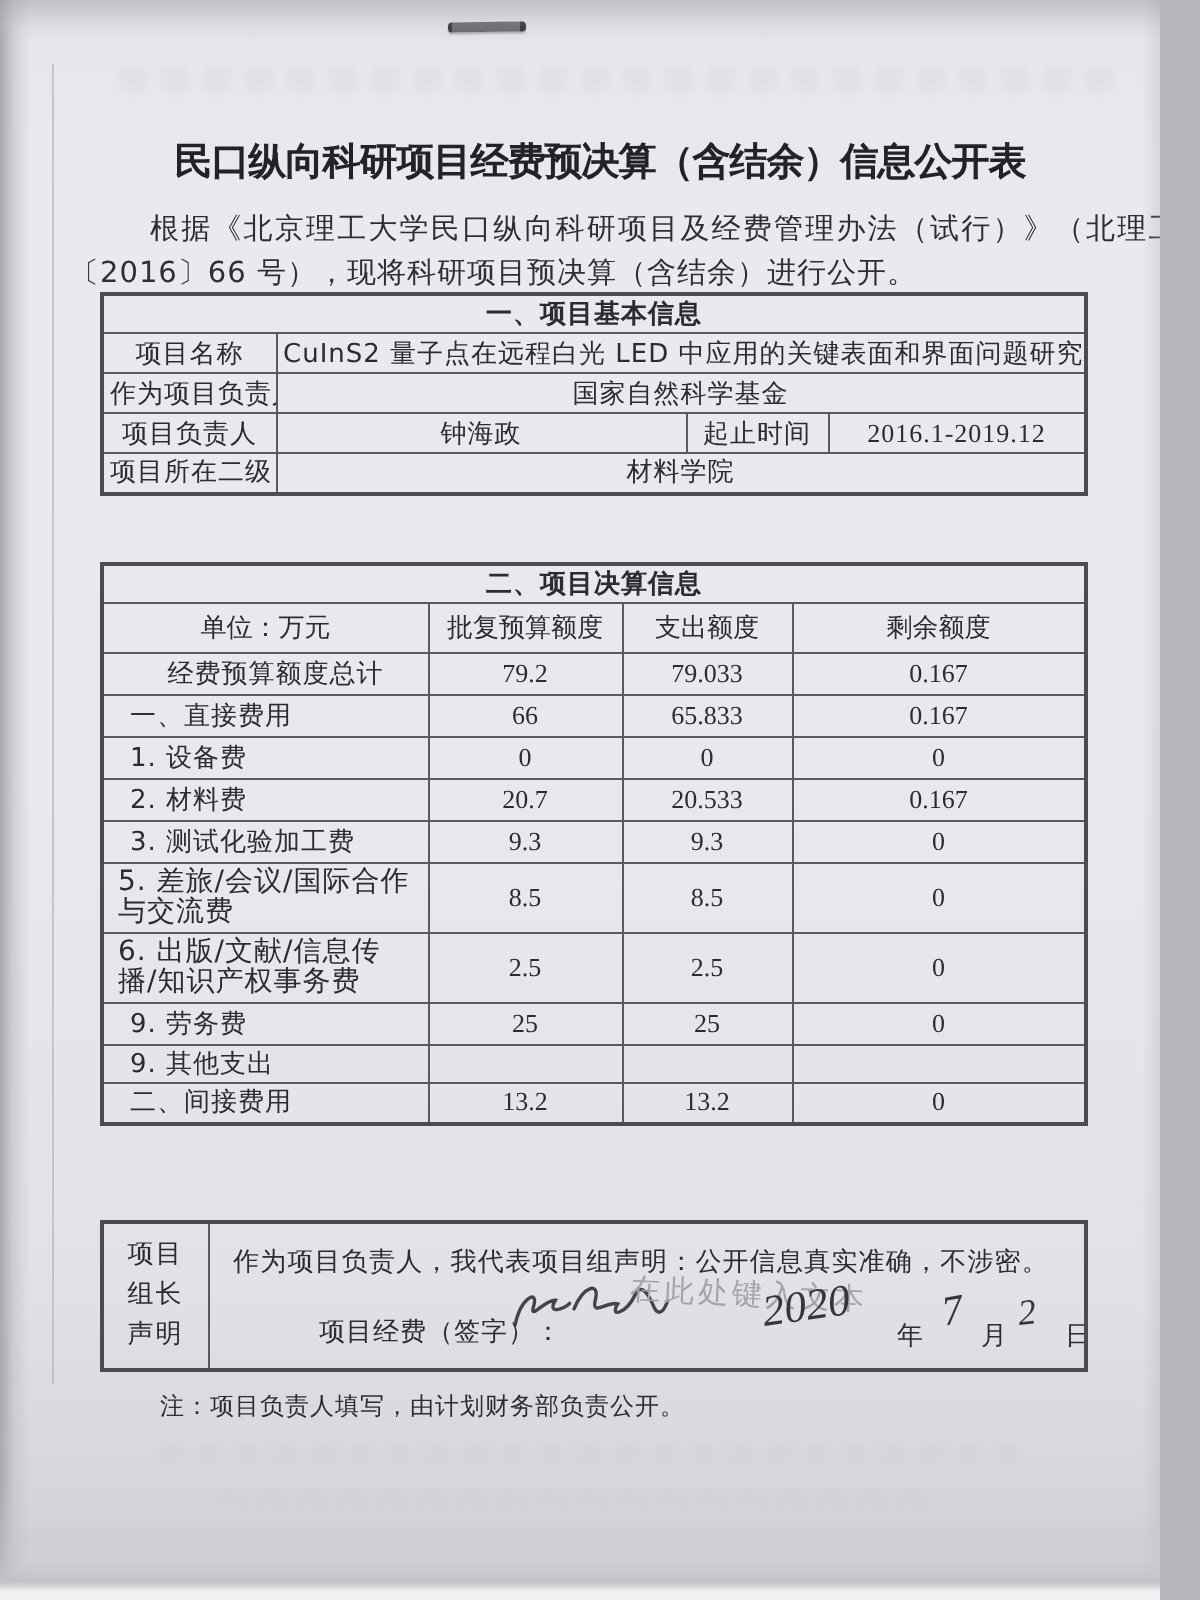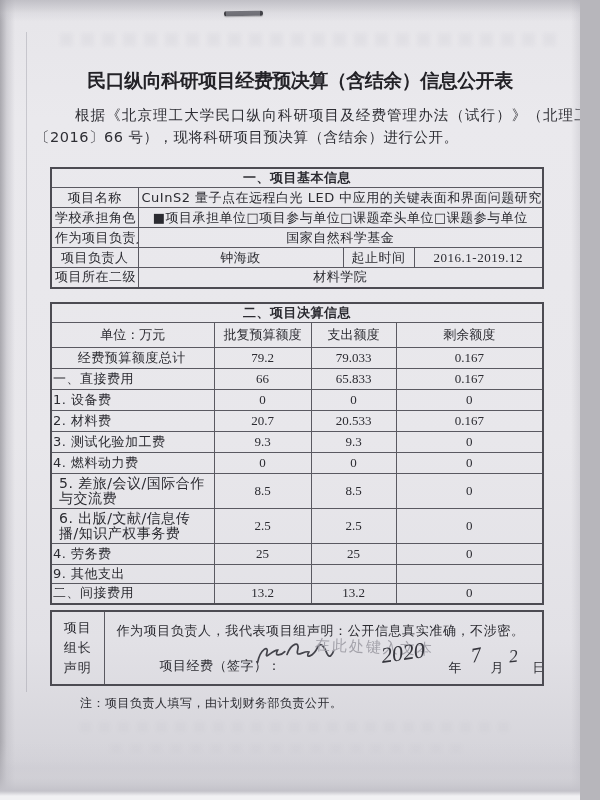--- a/index.html
+++ b/index.html
@@ -40,24 +40,24 @@
   .intro { position:absolute; left:35px; top:104px; width:540px; font-size:14.5px; color:#2e2e34; }
   .intro .l1 { padding-left:40px; letter-spacing:1.1px; white-space:nowrap; line-height:22px; }
   .intro .l2 { letter-spacing:0.5px; white-space:nowrap; line-height:22px; }
 
   table.tbl { position:absolute; left:50px; width:494px; border-collapse:collapse; table-layout:fixed;
     border:2px solid #4c4b52; }
   table.tbl td { border:1px solid #5a5961; padding:0 3px; text-align:center;
     font-size:13px; color:#2b2b31; overflow:hidden; }
   td.sechead { text-align:left; font-weight:700; padding-left:6px; font-size:13.5px;
     letter-spacing:0.5px; color:#26252b; }
-  .t1 { top:167px; }
+  .t1 { top:146px; }
   .t1 td { white-space:nowrap; letter-spacing:0.5px; }
-  .t2 { top:302px; }
-  .t2 td.lab { text-align:left; padding-left:1px; letter-spacing:0.5px; white-space:nowrap; }
+  .t2 { top:281px; }
+  .t2 td.lab { text-align:left; padding-left:13px; letter-spacing:0.5px; white-space:nowrap; }
   .t2 td.lab.cen { text-align:center; }
   .t2 td.lab.wrap { white-space:normal; line-height:15px; padding:2px 4px 2px 7px; font-size:14px; }
   .num, .serif { font-family:"Liberation Serif", serif; font-size:14px; }
   tr.h18{height:18px} tr.h19{height:19px} tr.h20{height:20px} tr.h21{height:21px}
   tr.h25{height:25px} tr.h29{height:29px} tr.h35{height:35px} tr.h74{height:74px}
   .und { display:inline-block; border-bottom:1px solid #3a3a40; padding:0 13px;
     font-family:"Liberation Serif", serif; font-size:14px; line-height:15px; }
 
   .t3 { top:610px; }
   .t3 td.dl { font-size:13px; letter-spacing:1px; line-height:20px;margin-top:12px; }
@@ -107,24 +107,20 @@
         </colgroup>
       <tbody>
           <tr class="h18">
         <td class="sechead" colspan="4">一、项目基本信息</td>
       </tr>
       <tr class="h20">
         <td>项目名称</td>
         <td colspan="3">CuInS2 量子点在远程白光 LED 中应用的关键表面和界面问题研究</td>
       </tr>
       <tr class="h20">
-        <td>学校承担角色</td>
-        <td colspan="3">■项目承担单位□项目参与单位□课题牵头单位□课题参与单位</td>
-      </tr>
-      <tr class="h20">
         <td>作为项目负责人</td>
         <td colspan="3">国家自然科学基金</td>
       </tr>
       <tr class="h20">
         <td>项目负责人</td>
         <td>钟海政</td>
         <td>起止时间</td>
         <td class="num">2016.1-2019.12</td>
       </tr>
       <tr class="h20">
@@ -174,40 +170,34 @@
         <td class="num">20.7</td>
         <td class="num">20.533</td>
         <td class="num">0.167</td>
       </tr>
       <tr class="h21">
         <td class="lab">3. 测试化验加工费</td>
         <td class="num">9.3</td>
         <td class="num">9.3</td>
         <td class="num">0</td>
       </tr>
-      <tr class="h21">
-        <td class="lab">4. 燃料动力费</td>
-        <td class="num">0</td>
-        <td class="num">0</td>
-        <td class="num">0</td>
-      </tr>
       <tr class="h29">
         <td class="lab wrap">5. 差旅/会议/国际合作与交流费</td>
         <td class="num">8.5</td>
         <td class="num">8.5</td>
         <td class="num">0</td>
       </tr>
       <tr class="h35">
         <td class="lab wrap">6. 出版/文献/信息传播/知识产权事务费</td>
         <td class="num">2.5</td>
         <td class="num">2.5</td>
         <td class="num">0</td>
       </tr>
       <tr class="h21">
-        <td class="lab">4. 劳务费</td>
+        <td class="lab">9. 劳务费</td>
         <td class="num">25</td>
         <td class="num">25</td>
         <td class="num">0</td>
       </tr>
       <tr class="h19">
         <td class="lab">9. 其他支出</td>
         <td class="num"></td>
         <td class="num"></td>
         <td class="num"></td>
       </tr>

